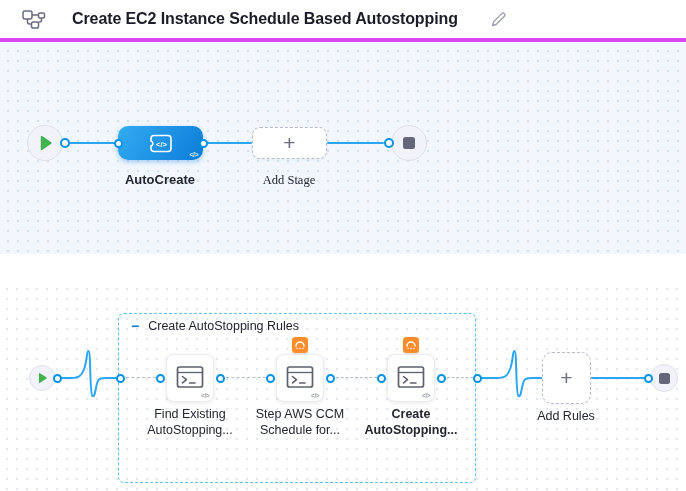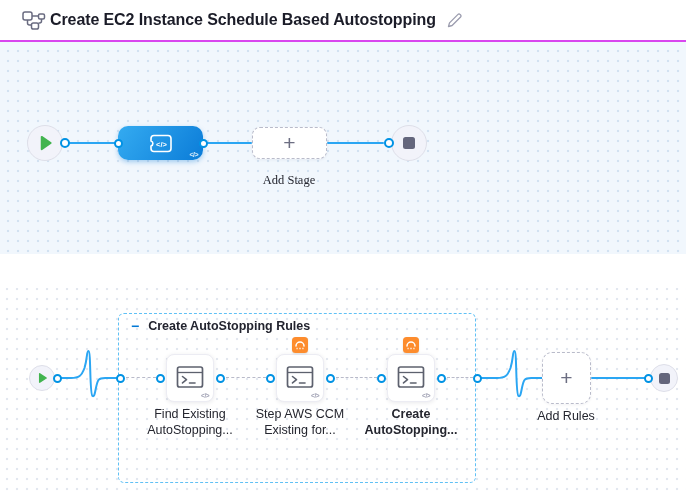--- a/index.html
+++ b/index.html
@@ -3,22 +3,22 @@
 <meta charset="utf-8">
 <style>
   html,body{margin:0;padding:0;}
   body{
     width:686px;height:491px;overflow:hidden;background:#ffffff;
     font-family:"Liberation Sans", sans-serif;
     -webkit-font-smoothing:antialiased;
   }
   
   .header{
-    height:42px;display:flex;align-items:center;gap:4px;
-    padding:0 0 0 22px;background:#fff;border-bottom:2px solid #d946ef;
+    height:42px;display:flex;align-items:center;gap:26px;
+    padding:0 0 0 22px;background:#fff;border-bottom:4px solid #d946ef;
     box-sizing:border-box;
   }
   .header .title{font-size:16px;font-weight:700;color:#1b1c28;letter-spacing:-0.1px;}
   .icon-btn{display:flex;align-items:center;justify-content:center;background:none;border:none;padding:0;cursor:pointer;}
   
   .canvas{position:relative;width:686px;}
   .canvas-top{
     height:212px;
     background-color:#f1f7fd;
     background-image:radial-gradient(circle, #d2e2f2 1.1px, rgba(0,0,0,0) 1.6px);
@@ -86,21 +86,21 @@
   .step-group{
     position:absolute;border:1.6px dashed #5fc0f5;border-radius:6px;
     box-sizing:border-box;background:transparent;
   }
   .group-header{
     position:absolute;display:flex;align-items:center;gap:9px;
   }
   .group-collapse{
     color:#0278d5;font-size:14px;font-weight:700;line-height:1;cursor:pointer;
   }
-  .group-title{font-size:12.5px;font-weight:700;color:#23242f;}
+  .group-title{font-size:12.5px;font-weight:400;color:#23242f;}
   .squiggle{position:absolute;}
 </style>
 </head>
 <body>
 
 <div class="header">
   <span class="icon-btn">
     <svg width="24" height="19" viewBox="0 0 24 19" fill="none" stroke="#696b80" stroke-width="1.5">
       <rect x="1" y="1" width="9" height="8" rx="2"></rect>
       <rect x="16.5" y="3" width="6" height="5" rx="1.5"></rect>
@@ -145,20 +145,21 @@
     <span class="plus">+</span>
   </div>
 
   <div class="hline" style="left:327px;top:100px;width:57px;"></div>
   <div class="ring ring-10" style="left:384px;top:96px;"></div>
 
   <div class="exec-circle" style="left:391px;top:83px;width:36px;height:36px;">
     <div class="stop-square" style="width:12px;height:12px;"></div>
   </div>
 
+  <div class="node-label bold" style="left:90px;width:140px;top:130px;">AutoCreate</div>
   <div class="node-label" style="left:219px;width:140px;top:130px;font-family:Liberation Serif, serif;">Add Stage</div>
 </div>
 
 <div class="canvas-gap"></div>
 
 <div class="canvas canvas-bottom">
 
   <div class="exec-circle" style="left:29px;top:77px;width:26px;height:26px;">
     <svg width="26" height="26" viewBox="0 0 26 26">
       <path d="M10.5,8.5 L17.5,13 L10.5,17.5 Z" fill="#42b44f" stroke="#42b44f" stroke-width="1.6" stroke-linejoin="round"></path>
@@ -235,21 +236,21 @@
     </svg>
     <span class="corner-code">&lt;/&gt;</span>
   </div>
 
   <div class="node-label" style="left:120px;width:140px;top:118px;">
     <div>Find Existing</div>
     <div>AutoStopping...</div>
   </div>
   <div class="node-label" style="left:230px;width:140px;top:118px;">
     <div>Step AWS CCM</div>
-    <div>Existing for...</div>
+    <div>Schedule for...</div>
   </div>
   <div class="node-label" style="left:341px;width:140px;top:118px;font-weight:bold;">
     <div>Create</div>
     <div>AutoStopping...</div>
   </div>
 
   <svg class="squiggle" style="left:476px;top:58px;" width="68" height="64" viewBox="0 0 68 64" fill="none" stroke="#2ba6f3" stroke-width="2" stroke-linecap="round">
     <path d="M1,32 H21 C29,32 31.5,30 34.5,22 C37.5,12 36.5,5 38.5,5 C41,5 39.5,48 42.5,50 C45.5,52 45.5,38 48.5,34 C50.5,31.5 53.5,32 57.5,32 H67"></path>
   </svg>
 

